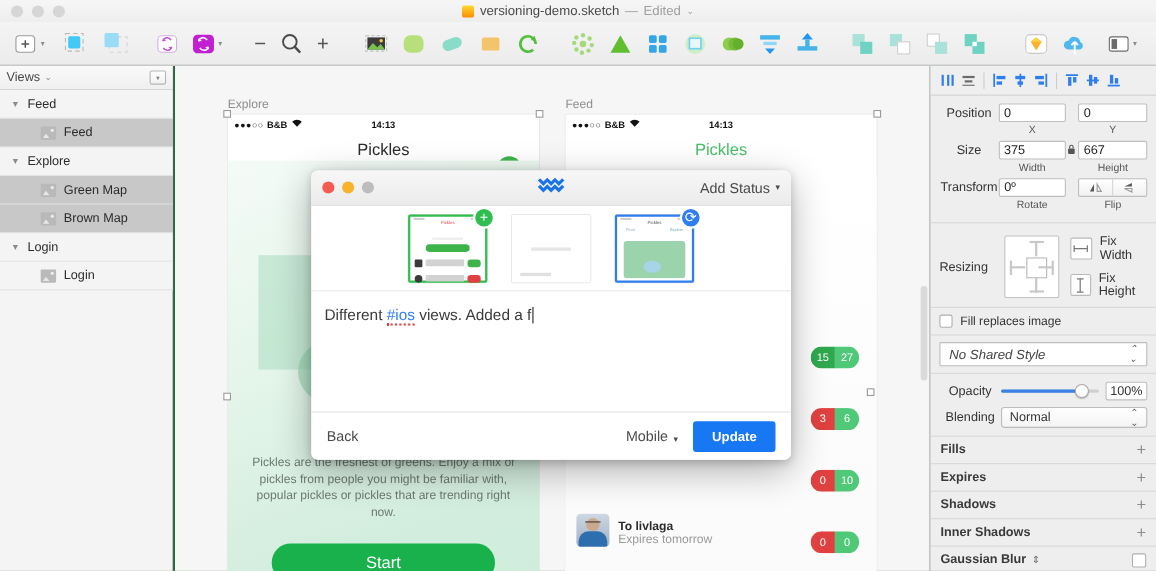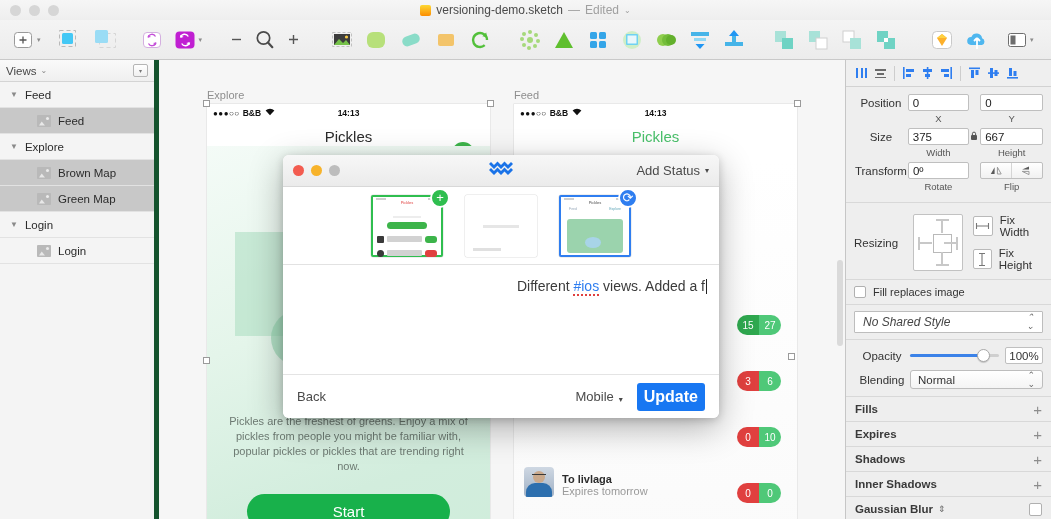--- a/index.html
+++ b/index.html
@@ -42,21 +42,21 @@
   .tb-btn {
     display:flex; align-items:center; justify-content:center;
     height:40px; padding:0 5px; position:relative;
   }
   .sep { width:1px; height:40px; background:#dcdcdc; }
   .caretsm { font-size:7px; color:#8b8b8b; margin-left:2px; }
 
   
   .left {
     position:absolute; left:0; top:60px; width:158px; height:459px;
-    background:#f4f4f4; border-right:4px solid #14532d;
+    background:#f4f4f4; border-right:1px solid #14532d;
   }
   .views-hdr {
     height:22px; display:flex; align-items:center; padding:0 6px;
     background:linear-gradient(#fafafa,#efefef);
     border-bottom:1px solid #d4d4d4; font-size:11.5px; color:#474747;
   }
   .views-hdr .vcaret { font-size:8px; color:#888; margin-left:4px; }
   .views-hdr .spacer { flex:1; }
   .views-hdr .menubox {
     width:15px; height:13px; border:1px solid #b5b5b5; border-radius:2px;
@@ -212,39 +212,39 @@
   .thumb .mapwrap { position:absolute; left:2px; right:2px; top:16px; bottom:2px; background:#fff; overflow:hidden; }
   .thumb .mapgreen { position:absolute; left:4px; right:4px; top:6px; bottom:0; background:#9bd3ad; border-radius:3px; }
   .thumb .mapblue { position:absolute; left:22px; top:24px; width:16px; height:11px; border-radius:50%; background:#a8d4e8; }
   .thumb .hd { position:absolute; left:0; right:0; top:3px; text-align:center; font-size:4px; color:#e0403f; }
   .thumb .hd2 { position:absolute; left:0; right:0; top:3px; text-align:center; font-size:4px; color:#4a4a4a; }
   .thumb .navl { position:absolute; left:8px; top:10px; font-size:3.5px; color:#9ab; }
   .thumb .navr { position:absolute; right:8px; top:10px; font-size:3.5px; color:#6ab; }
   .thumb .statline { position:absolute; left:3px; right:3px; top:1px; height:2px; display:flex; justify-content:space-between; }
   .thumb .statline i { display:block; width:10px; height:2px; background:#cfcfcf; }
 
-  .modal-body { height:108px; padding:12px 12px 0 12px; background:#fff;text-align:right; }
+  .modal-body { height:108px; padding:12px 12px 0 12px; background:#fff; }
   .commit-text { font-size:14px; color:#3b3b3b; line-height:18px; }
   .commit-text .tag { color:#2f7ef0; border-bottom:2px dotted #e0403f; }
   .caretbar {
     display:inline-block; width:1px; height:15px; background:#222;
     vertical-align:-3px; margin-left:1px;
   }
   .modal-foot {
     position:absolute; left:0; bottom:0; width:100%; height:44px;
     background:#fff; border-top:1px solid #e4e4e4;
     display:flex; align-items:center; padding:0 14px; gap:14px;
   }
   .back-link { font-size:13px; color:#4a4a4a; }
   .foot-right { margin-left:auto; display:flex; align-items:center; gap:14px; }
   .mobile-sel { font-size:13px; color:#4a4a4a; display:flex; align-items:flex-end; gap:5px; }
   .mobile-sel .c { font-size:8px; }
   .update-btn {
-    background:#1877f2; color:#fff; font-size:16px; font-weight:bold;
-    border:none; border-radius:3px; height:28px; padding:0 7px; cursor:pointer;
+    background:#1877f2; color:#fff; font-size:12px; font-weight:bold;
+    border:none; border-radius:3px; height:28px; padding:0 17px; cursor:pointer;
   }
 
   
   .right {
     position:absolute; right:0; top:60px; width:206px; height:459px;
     background:#eeeeee; border-left:1px solid #c6c6c6; overflow:hidden;
   }
   .align-bar {
     height:27px; display:flex; align-items:center; padding:0 6px; gap:0;
     border-bottom:1px solid #d2d2d2; background:#efefef;
@@ -551,25 +551,25 @@
       <span class="thumbicon"></span>
       <span>Feed</span>
     </div>
 
     <div class="grp-row">
       <span class="tri">▼</span>
       <span>Explore</span>
     </div>
     <div class="layer-row sel">
       <span class="thumbicon"></span>
-      <span>Brown Map</span>
+      <span>Green Map</span>
     </div>
     <div class="layer-row sel">
       <span class="thumbicon"></span>
-      <span>Green Map</span>
+      <span>Brown Map</span>
     </div>
 
     <div class="grp-row">
       <span class="tri">▼</span>
       <span>Login</span>
     </div>
     <div class="layer-row">
       <span class="thumbicon"></span>
       <span>Login</span>
     </div>

